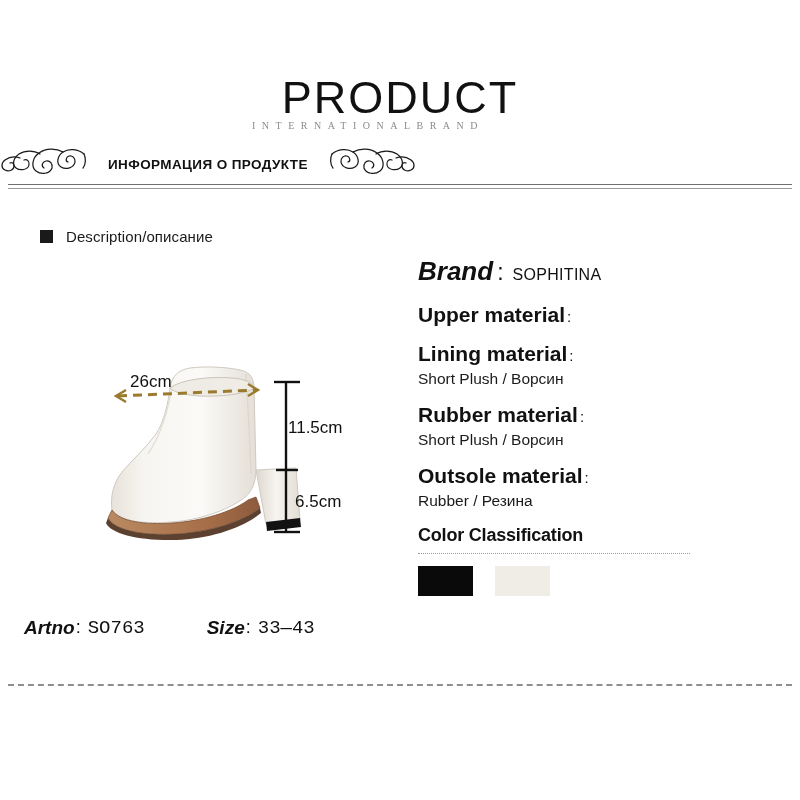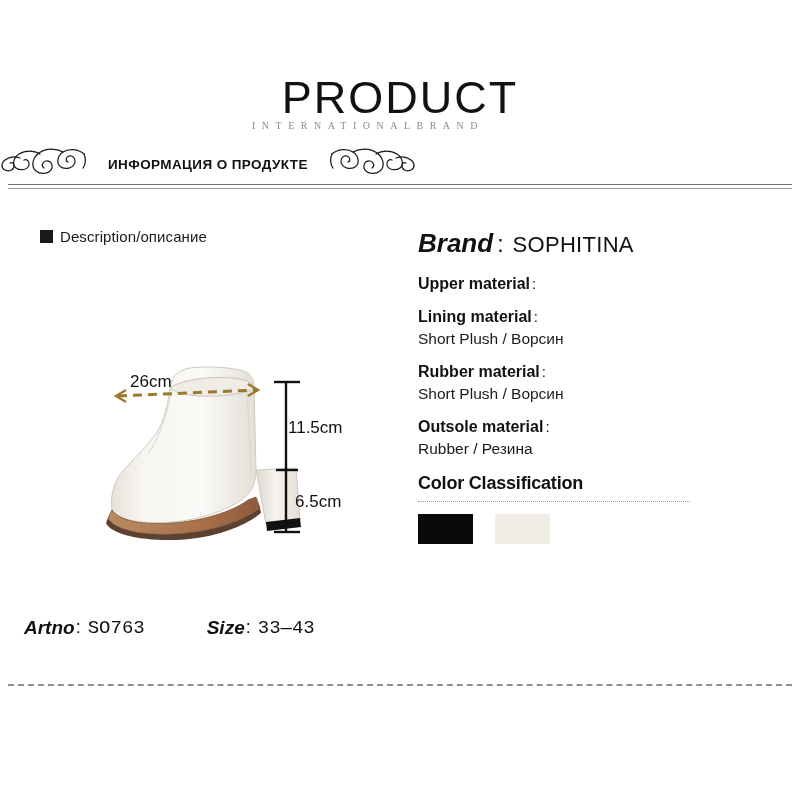--- a/index.html
+++ b/index.html
@@ -78,21 +78,21 @@
     position: absolute; left: 0; top: 4px;
     width: 100%; height: 1px; background: #9a9a9a;
   }
 
   
   .desc-label {
     position: absolute;
     left: 40px; top: 228px;
     display: flex;
     align-items: center;
-    gap: 7px;
+    gap: 13px;
   }
   .desc-bullet {
     width: 13px; height: 13px;
     background: #1a1a1a;
     display: block;
   }
   .desc-text {
     font-size: 15px;
     color: #1a1a1a;
     font-family: "Liberation Sans", sans-serif;
@@ -161,50 +161,51 @@
   
   .specs {
     position: absolute;
     left: 418px; top: 228px;
     width: 360px;
   }
   .brand-line {
     display: flex;
     align-items: baseline;
     margin-bottom: 16px;
+    margin-top: 28px;
   }
   .brand-key {
     font-size: 26px;
     font-weight: 700;
     font-style: italic;
     color: #111;
     font-family: "Liberation Sans", sans-serif;
   }
   .brand-colon {
     font-size: 23px;
     margin: 0 3px 0 4px;
     color: #111;
     font-family: "Liberation Sans", sans-serif;
   }
   .brand-val {
-    font-size: 22px;
+    font-size: 16px;
     font-weight: 400;
     color: #111;
     margin-left: 6px;
     letter-spacing: 0.3px;
     font-family: "Liberation Sans", sans-serif;
   }
   .spec-block { margin-bottom: 15px; }
   .spec-key-line {
     display: flex;
     align-items: baseline;
     margin-bottom: 4px;
   }
   .spec-key {
-    font-size: 16px;
+    font-size: 21px;
     font-weight: 700;
     color: #111;
     font-family: "Liberation Sans", sans-serif;
   }
   .spec-colon {
     font-size: 15px;
     margin-left: 2px;
     color: #111;
     font-family: "Liberation Sans", sans-serif;
   }

